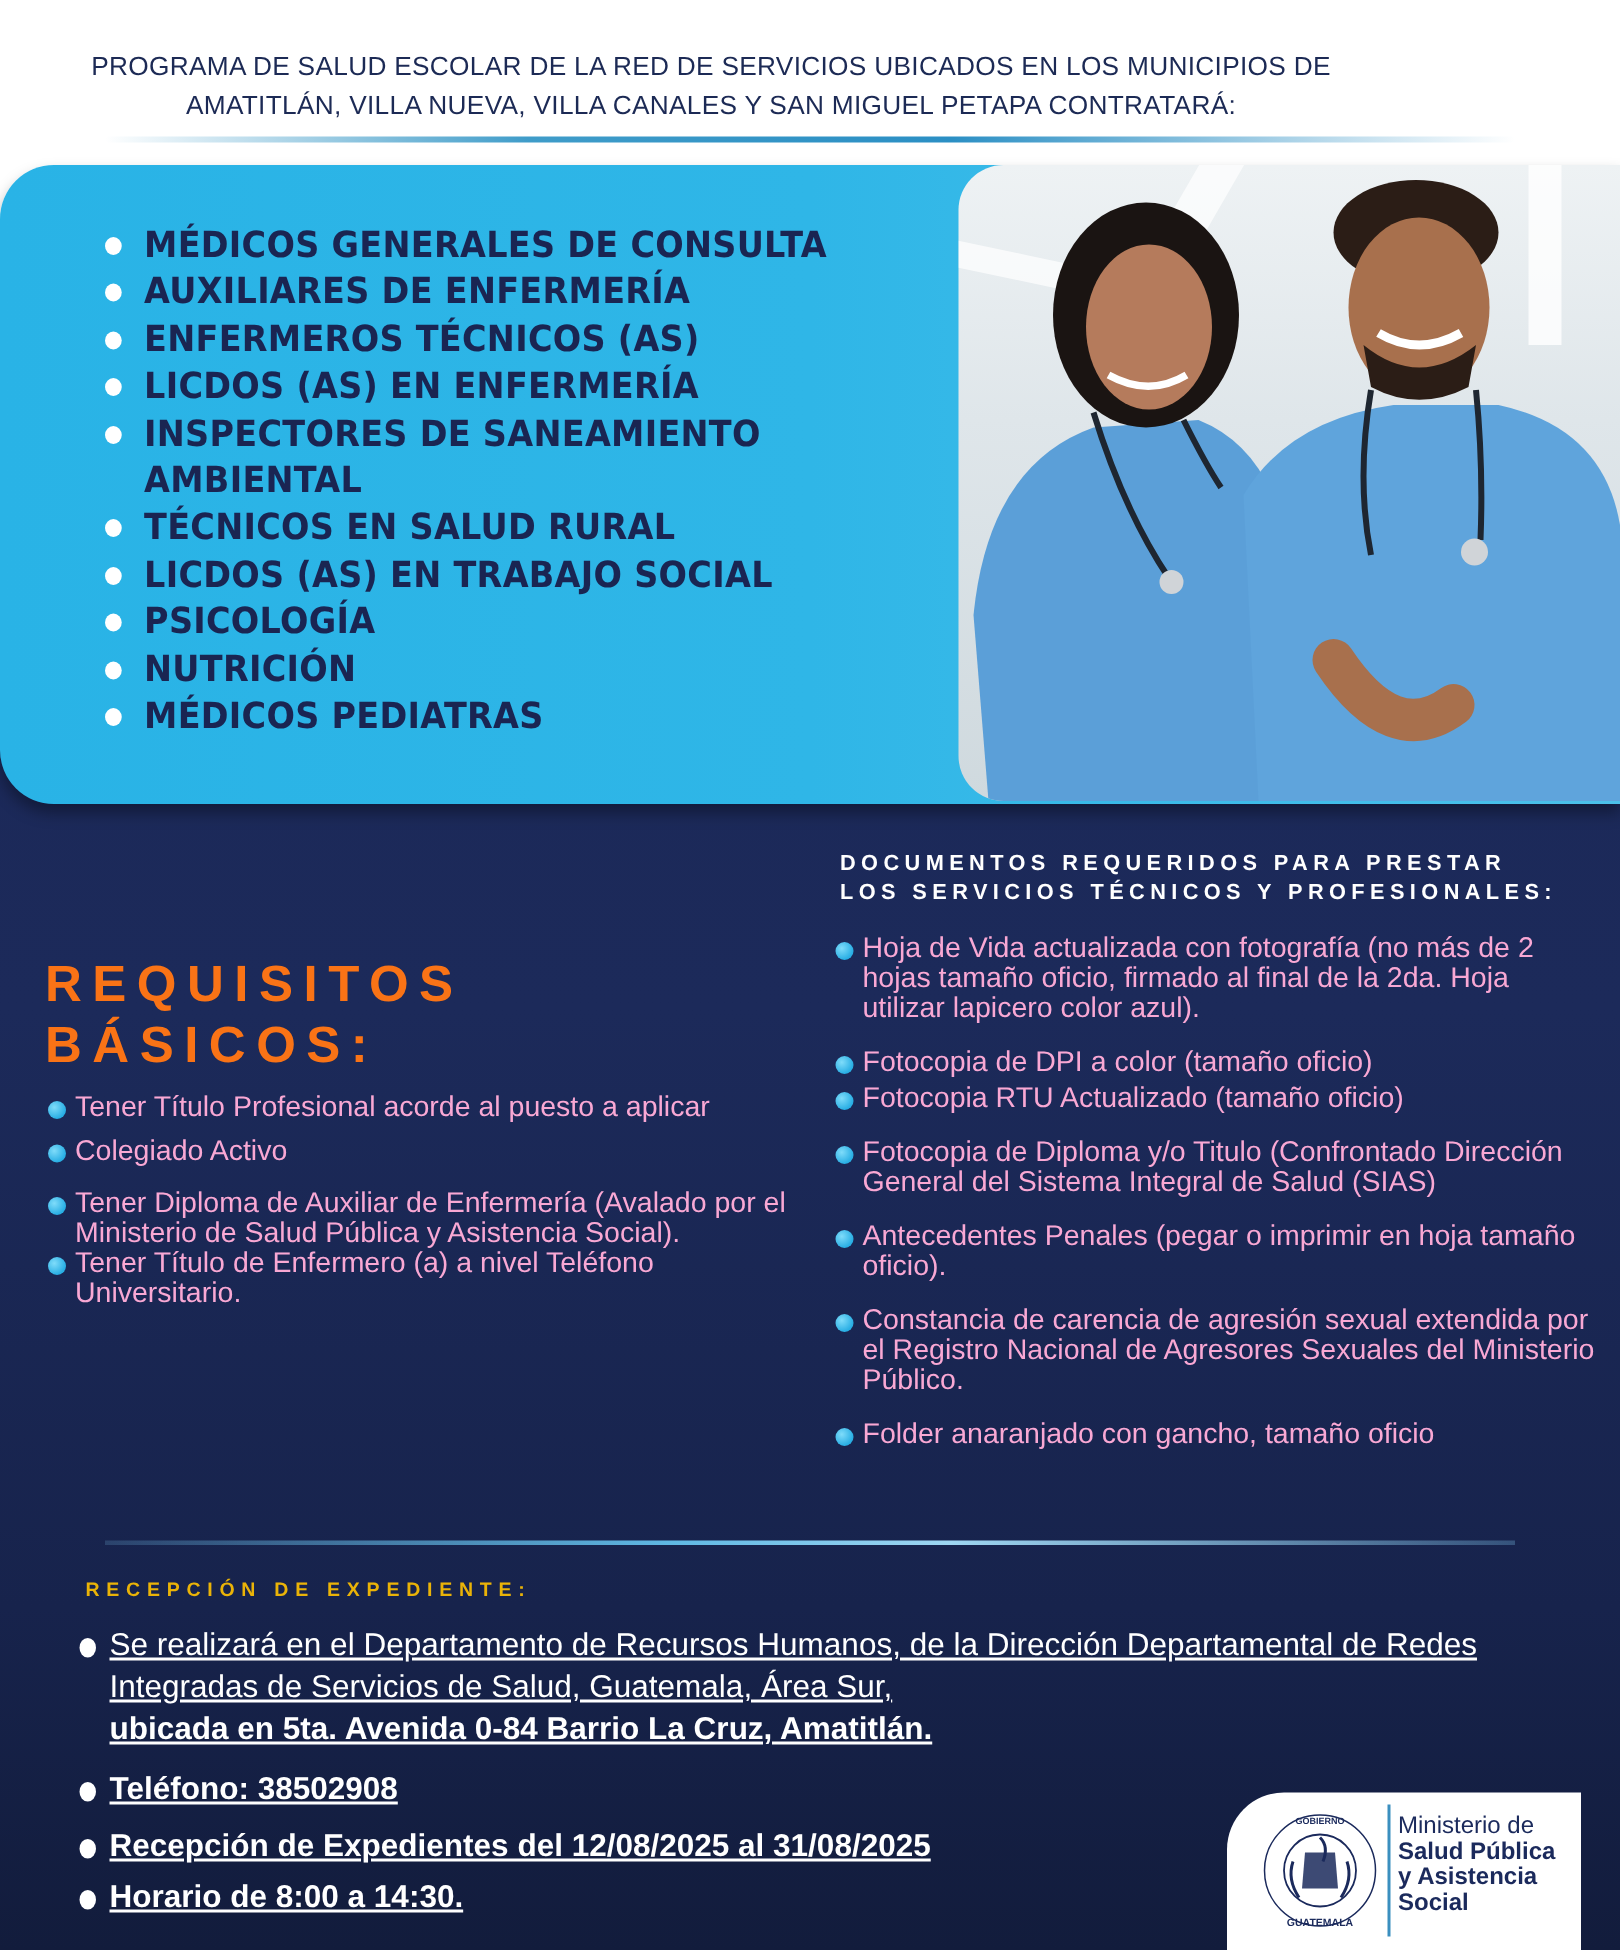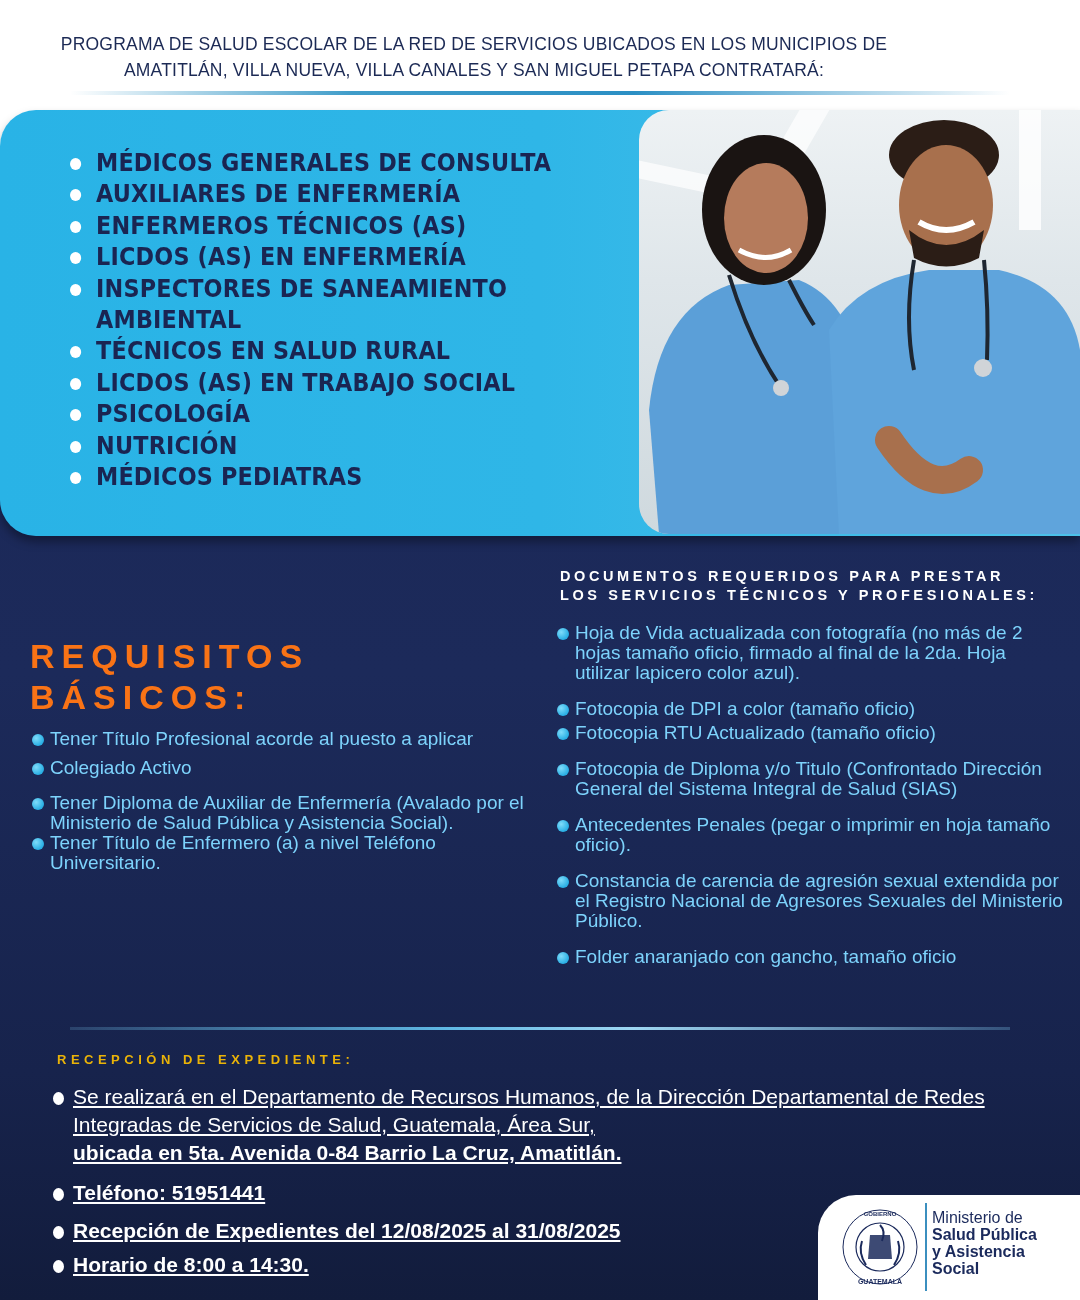--- a/index.html
+++ b/index.html
@@ -54,21 +54,21 @@
     border-radius: 30px 0 0 30px;
     overflow: hidden;
     background: linear-gradient(180deg, #eef2f4 0%, #dfe6ea 40%, #cfd9de 100%);
   }
   .photo .light { position: absolute; background: #ffffff; opacity: 0.85; }
   .person { position: absolute; }
   .section-title {
     position: absolute; left: 30px; top: 636px; color: #f97316;
     font-size: 34px; font-weight: bold; letter-spacing: 7px; line-height: 41px;
   }
-  .bullet-list { position: absolute; list-style: none; color: #7dd3fc; }
+  .bullet-list { position: absolute; list-style: none; color: #f9a8d4; }
   .bullet-list li { position: relative; padding-left: 20px; font-size: 19px; line-height: 20px; }
   .bullet-list li .dot {
     position: absolute; left: 2px; top: 5px; width: 12px; height: 12px; border-radius: 50%;
     background: radial-gradient(circle at 35% 35%, #7fdcfa 0%, #28aee4 70%);
   }
   .req-list { left: 30px; top: 729px; width: 500px; }
   .docs-title {
     position: absolute; left: 560px; top: 567px; color: #ffffff;
     font-size: 14.5px; font-weight: bold; letter-spacing: 3.6px; line-height: 19px;
   }
@@ -81,21 +81,21 @@
     position: absolute; left: 57px; top: 1052px; color: #eab308;
     font-size: 13px; font-weight: bold; letter-spacing: 4.5px;
   }
   .recep-list { position: absolute; left: 52px; top: 1083px; width: 950px; list-style: none; color: #ffffff; text-decoration: underline; }
   .recep-list li { position: relative; padding-left: 21px; font-size: 21px; line-height: 28px; }
   .recep-list li .dot {
     position: absolute; left: 1px; top: 9px; width: 11px; height: 13px; border-radius: 50%; background: #ffffff;
   }
   .recep-list li b { font-weight: bold; }
   .logo-card {
-    position: absolute; left: 818px; top: 1195px; width: 262px; height: 105px;
+    position: absolute; left: 818px; top: 1195px; width: 236px; height: 105px;
     background: #ffffff; border-radius: 38px 0 0 0;
   }
   .seal {
     position: absolute; left: 22px; top: 12px; width: 80px; height: 80px;
   }
   .logo-bar {
     position: absolute; left: 107px; top: 8px; width: 2px; height: 88px; background: #3b8fbf;
   }
   .logo-text { position: absolute; left: 114px; top: 14px; color: #1b2a5c; }
   .logo-text .l1 { font-size: 16px; line-height: 17px; font-weight: normal; }
@@ -184,21 +184,21 @@
 <div class="divider"></div>
 
 <div class="recep-title">RECEPCIÓN DE EXPEDIENTE:</div>
 
 <ul class="recep-list">
   <li style="margin-bottom:12px;width:940px">
     <span class="dot"></span>
     <span>Se realizará en el Departamento de Recursos Humanos, de la Dirección Departamental de Redes Integradas de Servicios de Salud, Guatemala, Área Sur,</span>
     <b style="display:block">ubicada en 5ta. Avenida 0-84 Barrio La Cruz, Amatitlán.</b>
   </li>
-  <li style="margin-bottom:10px;font-weight:bold"><span class="dot"></span><span>Teléfono: 51951441</span></li>
+  <li style="margin-bottom:10px;font-weight:bold"><span class="dot"></span><span>Teléfono: 38502908</span></li>
   <li style="margin-bottom:6px;font-weight:bold"><span class="dot"></span><span>Recepción de Expedientes del 12/08/2025 al 31/08/2025</span></li>
   <li style="font-weight:bold"><span class="dot"></span><span>Horario de 8:00 a 14:30.</span></li>
 </ul>
 
 <div class="logo-card">
   <svg class="seal" viewBox="0 0 80 80">
     <circle cx="40" cy="40" r="37" fill="none" stroke="#1b2a5c" stroke-width="1"></circle>
     <circle cx="40" cy="40" r="24" fill="none" stroke="#1b2a5c" stroke-width="1.2"></circle>
     <path d="M30 28 L50 28 L52 52 L28 52 Z" fill="#1b2a5c" opacity="0.85"></path>
     <path d="M40 18 Q46 24 42 34" stroke="#1b2a5c" stroke-width="2" fill="none"></path>

